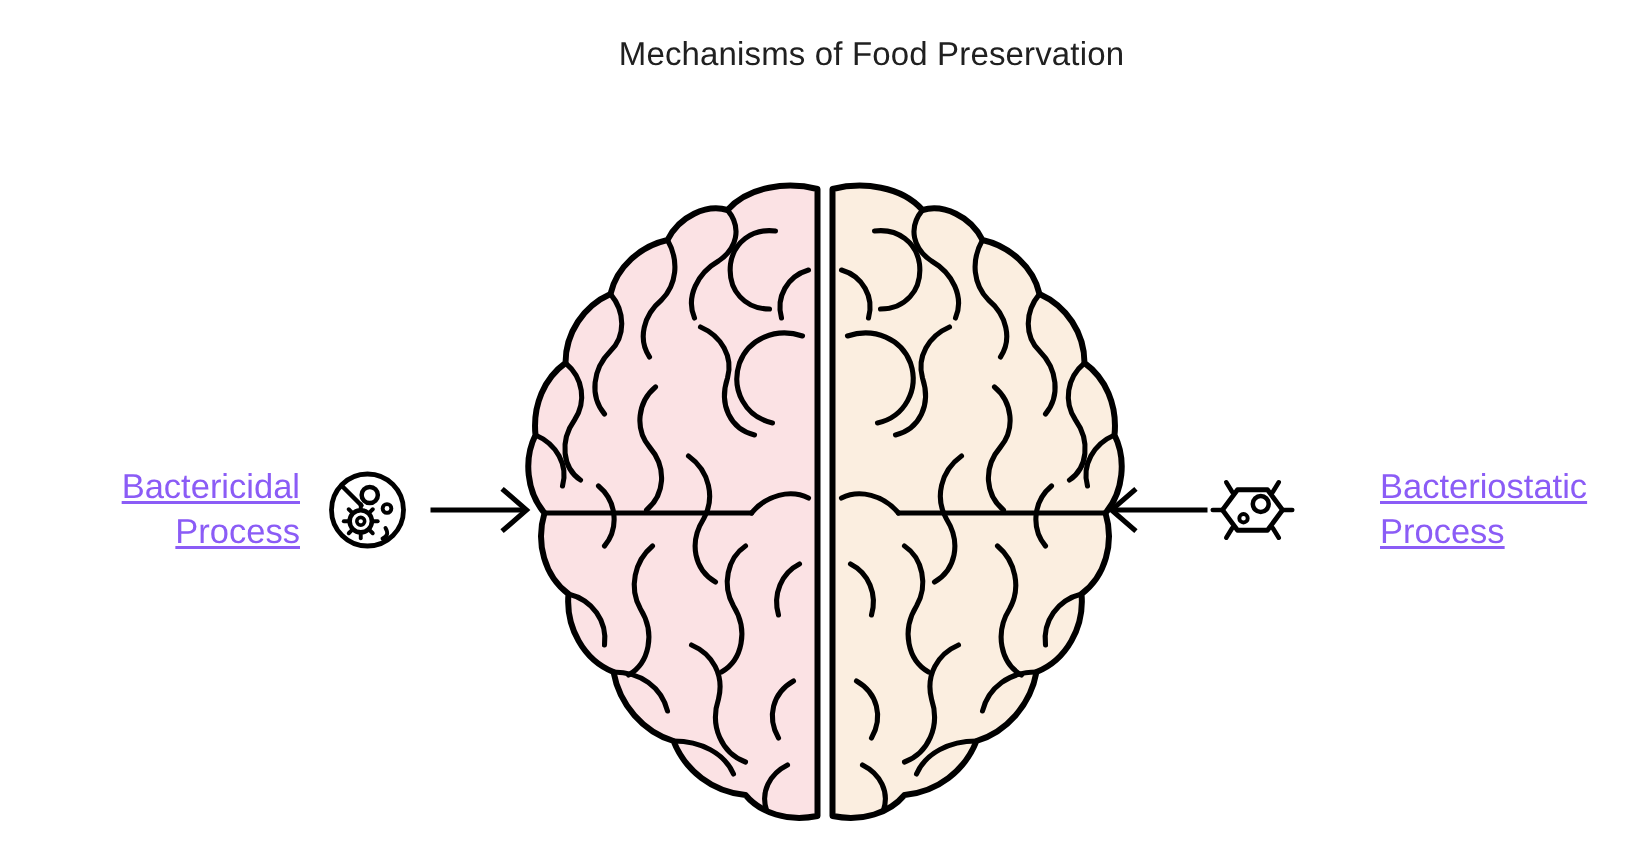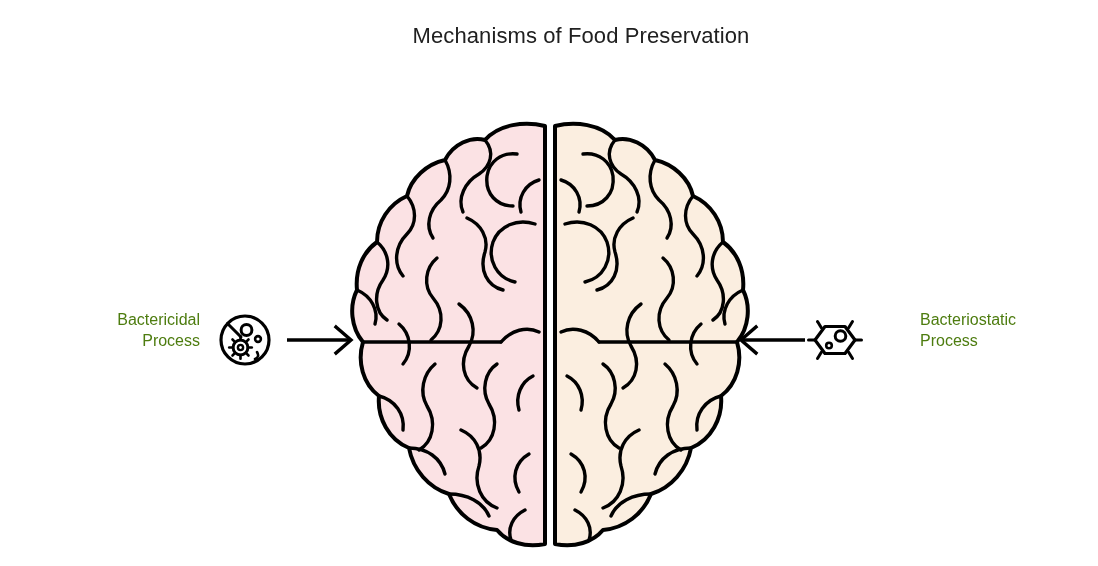--- a/index.html
+++ b/index.html
@@ -26,25 +26,26 @@
     text-align: center;
     font-size: 22px;
     font-weight: 400;
     letter-spacing: 0.1px;
     color: #202020;
     line-height: 1.3;
     padding-left: 32px;
   }
   .side-label {
     position: absolute;
-    font-size: 16px;
+    font-size: 23px;
     font-weight: 400;
     line-height: 1.32;
-    color: #4d7c0f;
+    color: #8b5cf6;
     white-space: pre-line;
+    text-decoration: underline;
   }
   #label-left {
     left: 10px;
     top: 309px;
     width: 190px;
     text-align: right;
   }
   #label-right {
     left: 878px;
     top: 309px;

